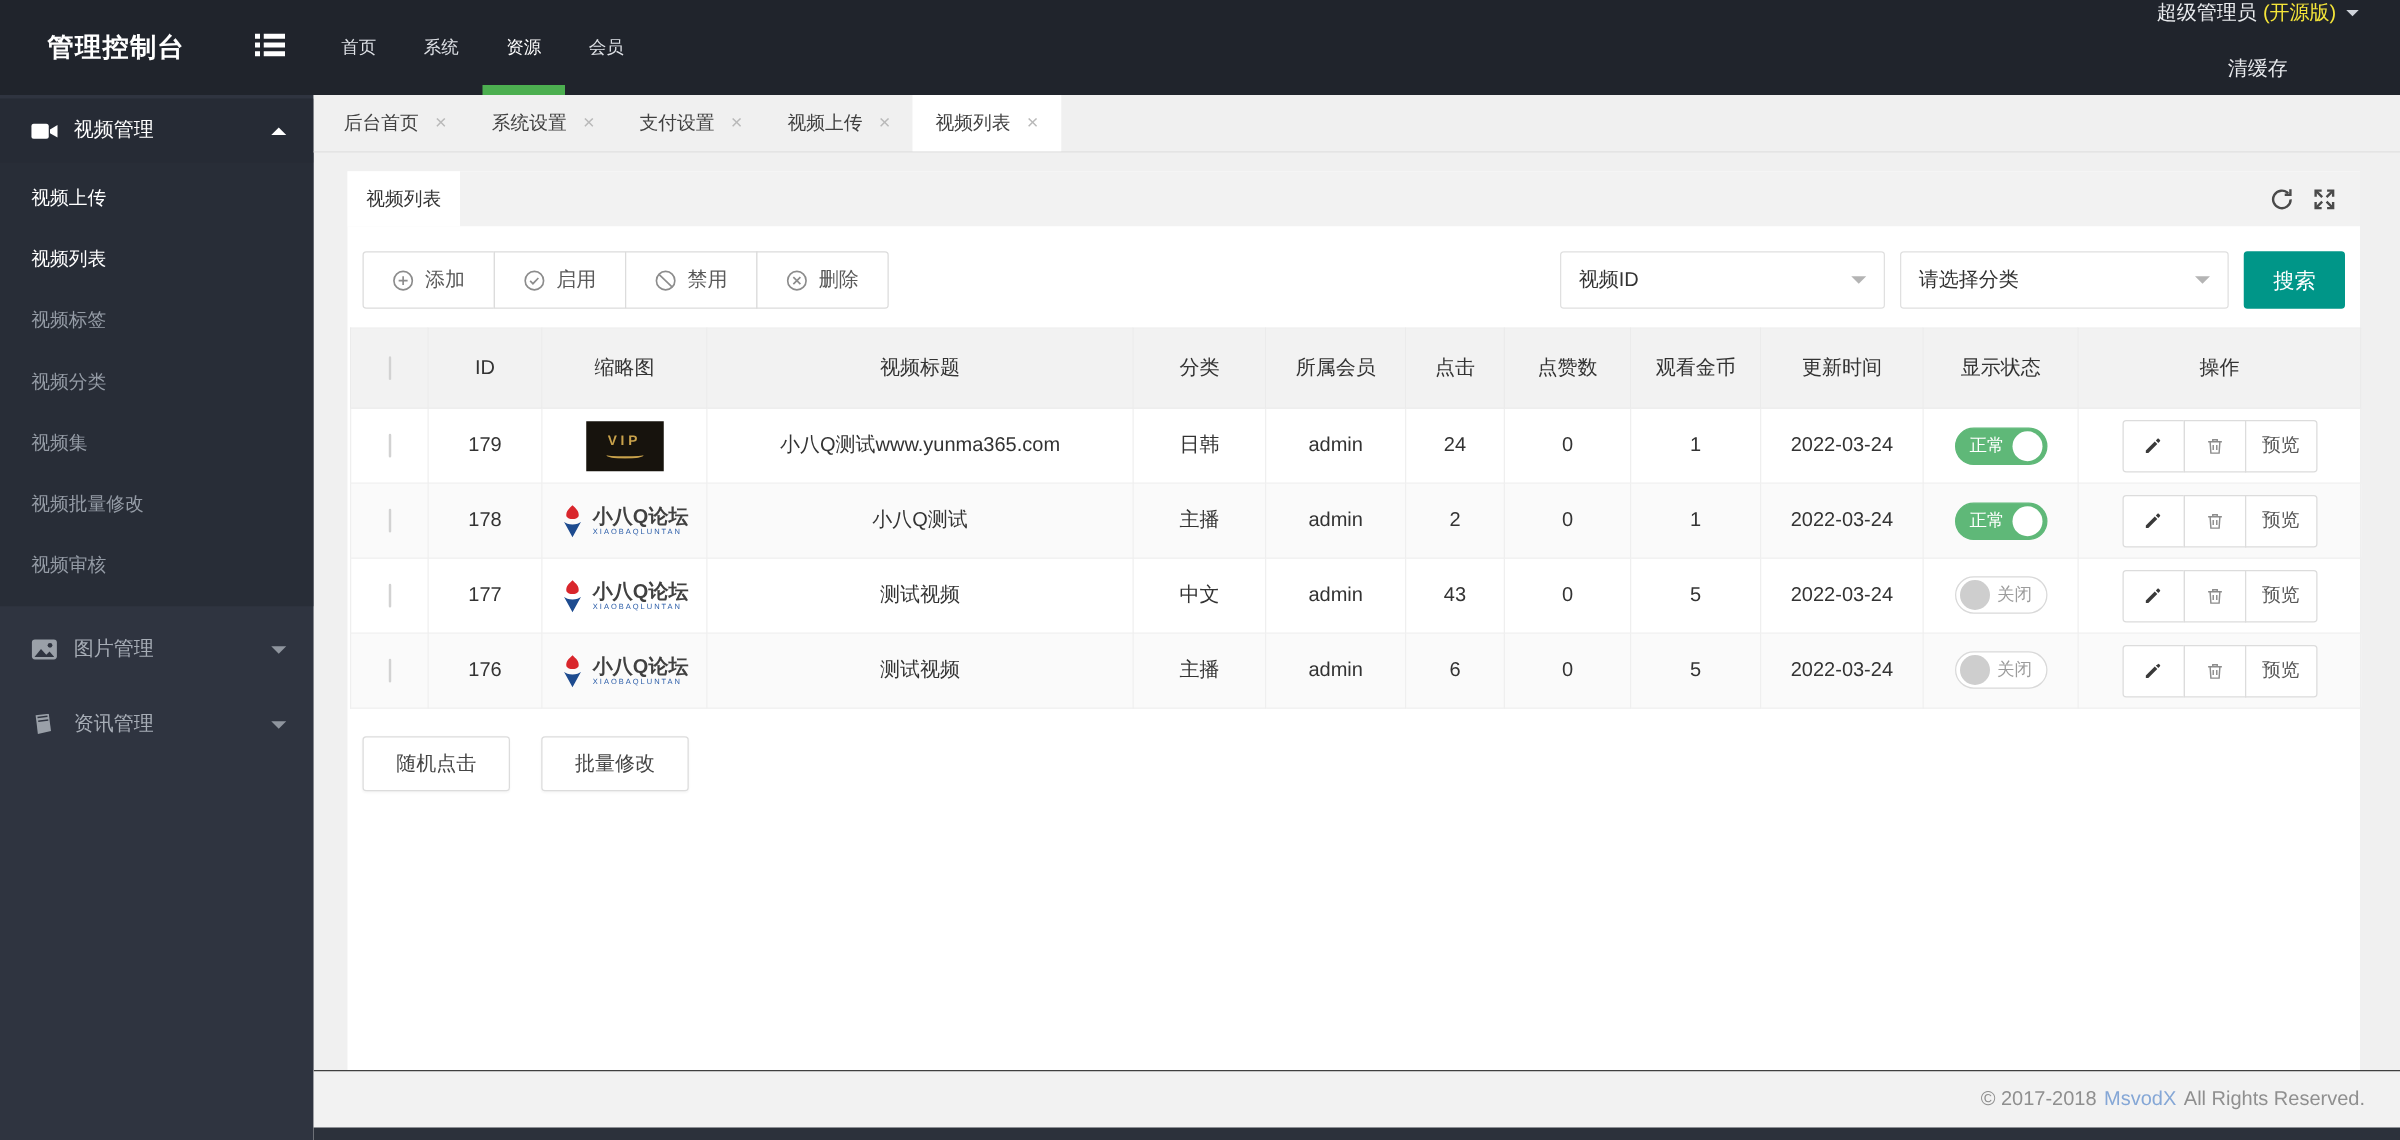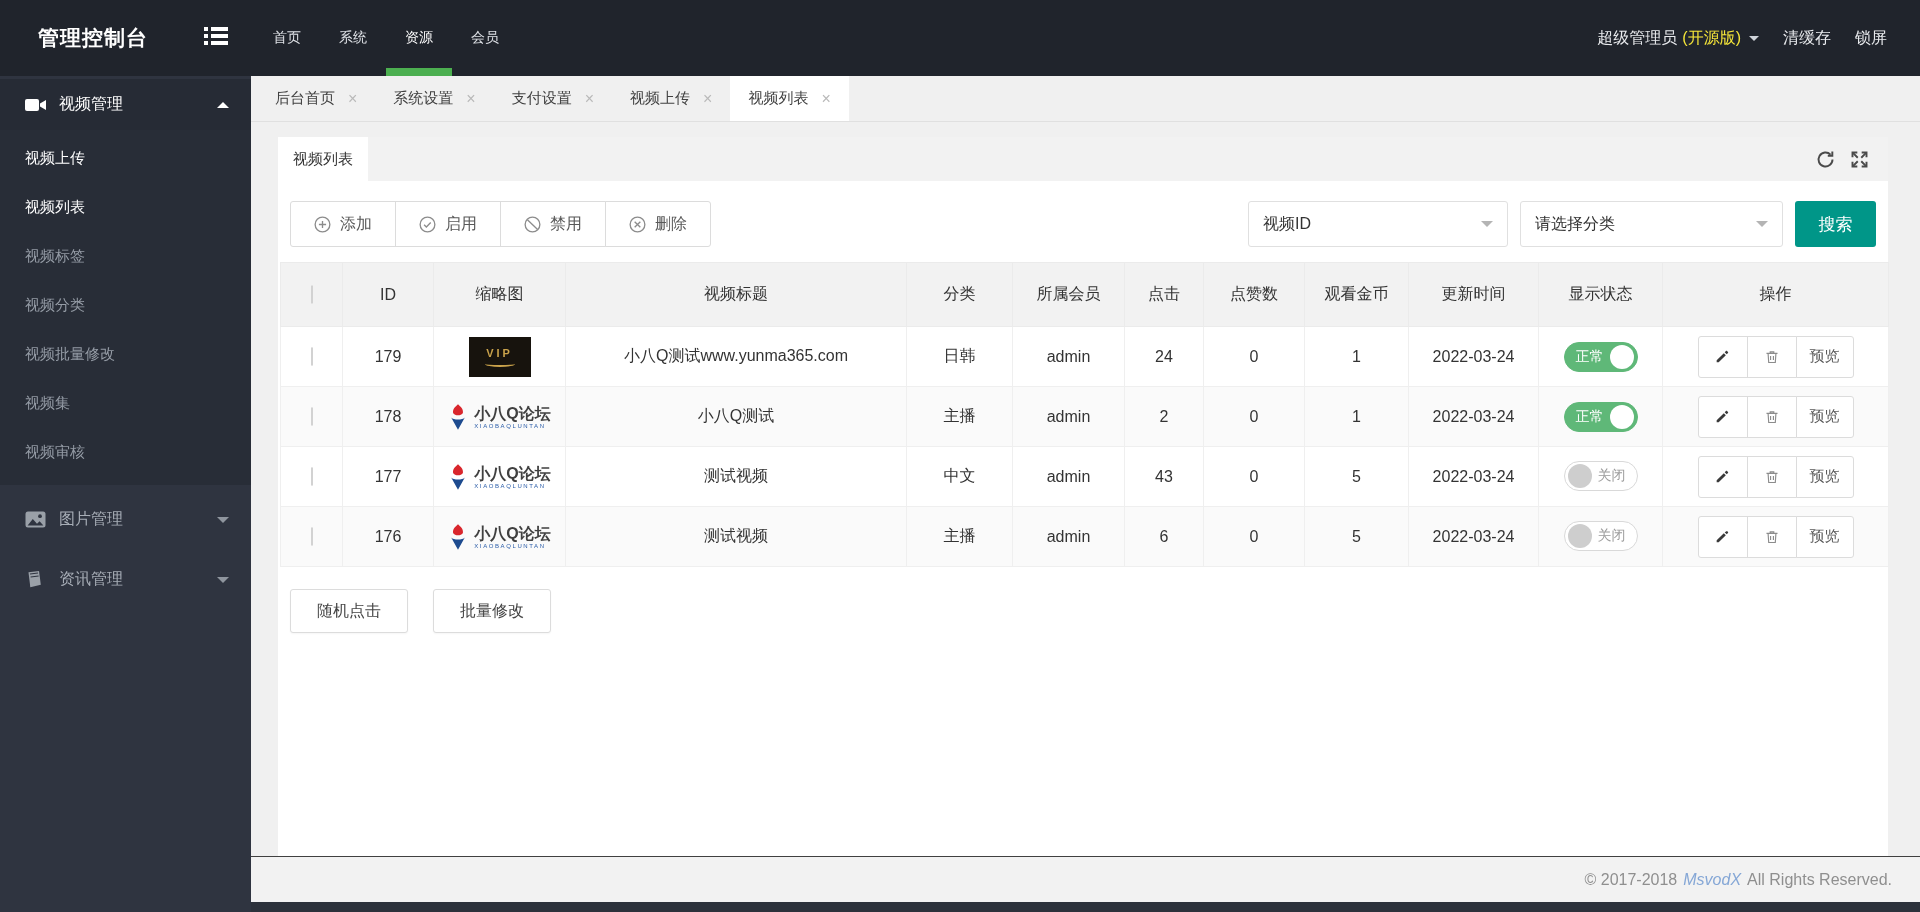--- a/index.html
+++ b/index.html
@@ -8,21 +8,21 @@
   .app { display:flex; flex-direction:column; height:100%; }
 
   
   .topbar { height:76px; background:#20242c; display:flex; align-items:stretch; color:#e9ebee; flex-shrink:0; }
   .brand { width:194px; padding-left:38px; display:flex; align-items:center; font-size:21px; font-weight:bold; letter-spacing:1px; color:#fff; }
   .menu-toggle { display:flex; align-items:center; padding:0 26px 0 10px; cursor:pointer; }
   .top-nav { display:flex; }
   .top-nav-item { position:relative; display:flex; align-items:center; padding:0 19px; font-size:14px; cursor:pointer; color:#dfe2e7; }
   .top-nav-item.active { color:#fff; }
   .top-nav-item.active::after { content:""; position:absolute; left:0; right:0; bottom:0; height:8px; background:#4caf50; }
-  .top-right { margin-left:auto; display:flex; align-items:center; gap:24px; padding-right:33px; font-size:16px; }
+  .top-right { margin-left:auto; display:flex; align-items:center; gap:24px; padding-right:33px; font-size:16px;flex-direction:column; }
   .user-block { display:flex; align-items:center; gap:5px; cursor:pointer; }
   .edition { color:#f5e539; }
   .caret-dn-white { width:0; height:0; border:5px solid transparent; border-top-color:#cfd3da; margin-top:5px; margin-left:3px; }
   .top-link { cursor:pointer; }
 
   
   .body-row { flex:1; display:flex; min-height:0; }
 
   
   .sidebar { width:251px; background:#2f3440; flex-shrink:0; padding-top:3px; color:#9aa1ab; }
@@ -100,21 +100,21 @@
   .op-btn { height:42px; min-width:50px; padding:0 13px; background:#fff; border:1px solid #dcdcdc; margin-left:-1px; display:flex; align-items:center; justify-content:center; font-size:15px; color:#595959; cursor:pointer; }
   .op-btn:first-child { margin-left:0; border-radius:3px 0 0 3px; }
   .op-btn:last-child { border-radius:0 3px 3px 0; }
 
   
   .bottom-btns { display:flex; gap:25px; margin:22px 0 0 12px; padding-bottom:20px; }
   .plain-btn { width:118px; height:44px; background:#fff; border:1px solid #dcdcdc; border-radius:3px; font-size:16px; color:#454545; cursor:pointer; box-shadow:0 1px 2px rgba(0,0,0,.04); }
 
   
   .footer { height:46px; background:#f2f2f2; border-top:1px solid #404040; display:flex; align-items:center; justify-content:flex-end; gap:6px; padding-right:28px; font-size:16px; color:#8f8f8f; flex-shrink:0; }
-  .footer .brand-link { color:#85a7d6; cursor:pointer;font-style:italic; }
+  .footer .brand-link { color:#85a7d6; cursor:pointer; }
   .bottom-strip { height:10px; background:#2c313b; flex-shrink:0; }
 </style>
 </head>
 <body>
 
 <div class="app">
 
   <div class="topbar">
     <div class="brand">管理控制台</div>
     <div class="menu-toggle">
@@ -177,24 +177,24 @@
           <div class="side-item hl">
               <span>视频列表</span>
             </div>
           <div class="side-item">
               <span>视频标签</span>
             </div>
           <div class="side-item">
               <span>视频分类</span>
             </div>
           <div class="side-item">
+              <span>视频集</span>
+            </div>
+          <div class="side-item">
               <span>视频批量修改</span>
-            </div>
-          <div class="side-item">
-              <span>视频集</span>
             </div>
           <div class="side-item">
               <span>视频审核</span>
             </div>
         </div>
       </div>
       <div class="side-section closed">
         <div class="side-head">
           <span class="side-ico">
             <svg width="21" height="17" viewBox="0 0 21 17">

